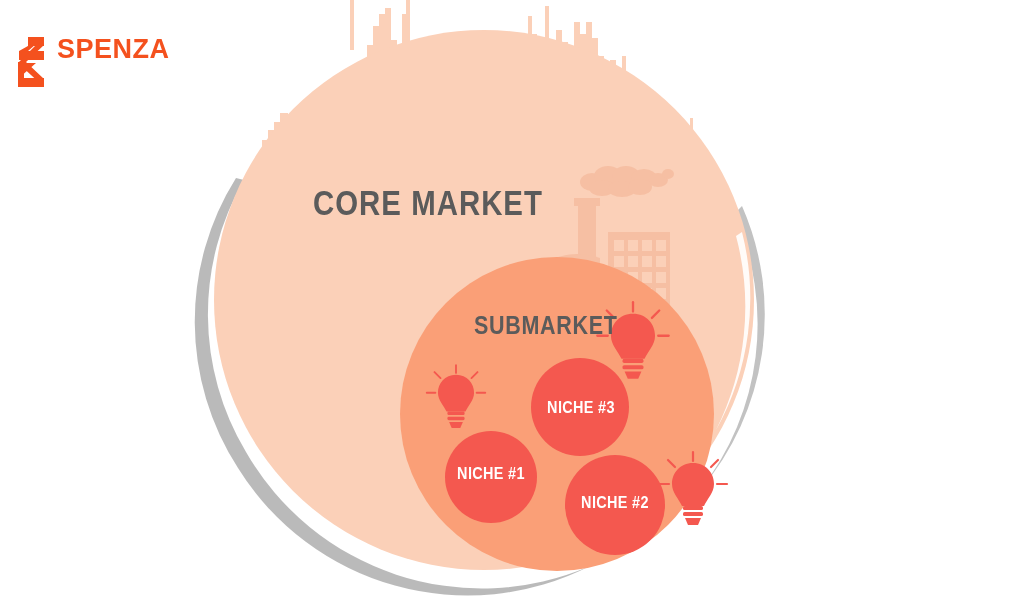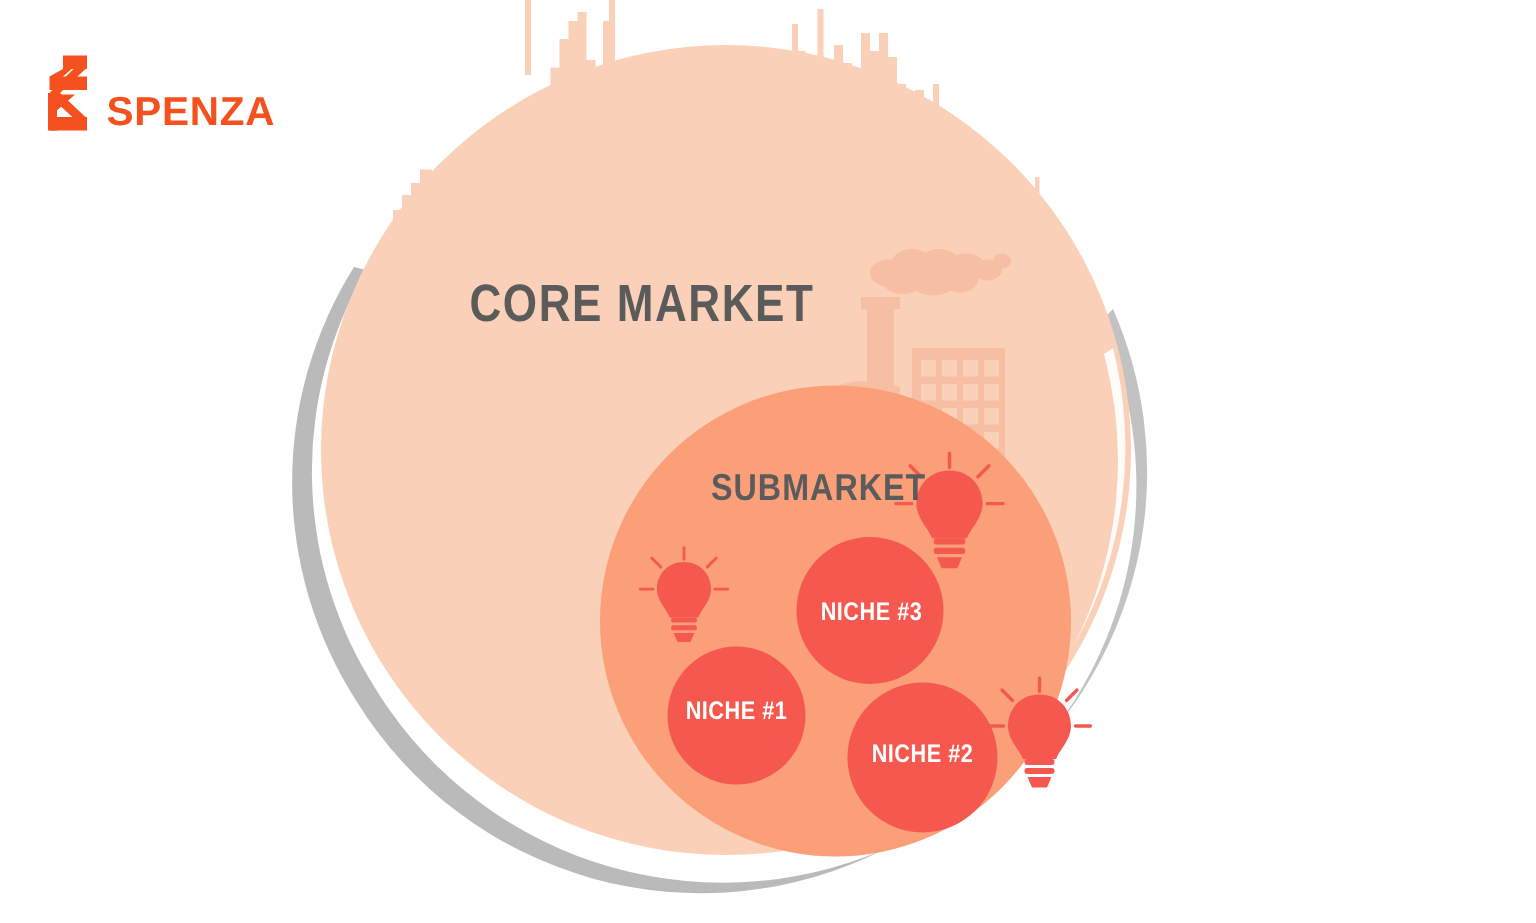--- a/index.html
+++ b/index.html
@@ -19,24 +19,24 @@
   .stage {
     position: absolute;
     inset: 0;
     width: 1024px;
     height: 615px;
   }
 
   
   .logo {
     position: absolute;
-    left: 28px;
+    left: 14px;
     top: 36px;
     display: flex;
-    align-items: flex-end;
+    align-items: flex-start;
     gap: 9px;
     user-select: none;
   }
   .logo-mark {
     width: 34px;
     height: 52px;
     display: block;
   }
   .logo-text {
     font-family: "Liberation Sans", sans-serif;

